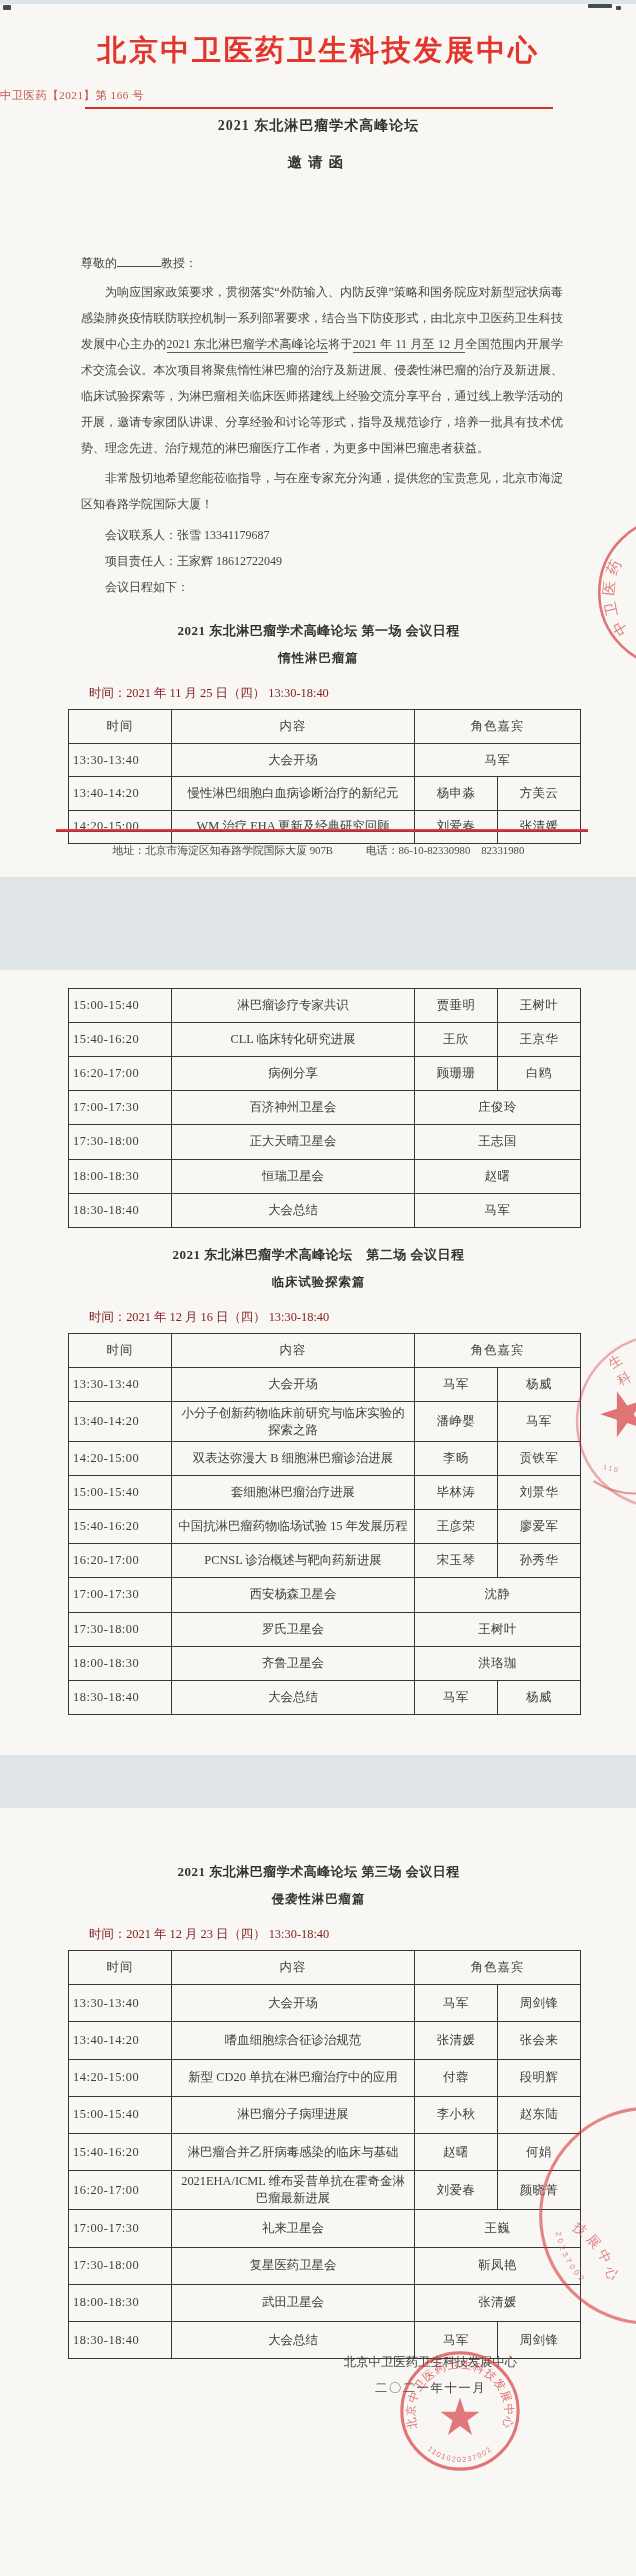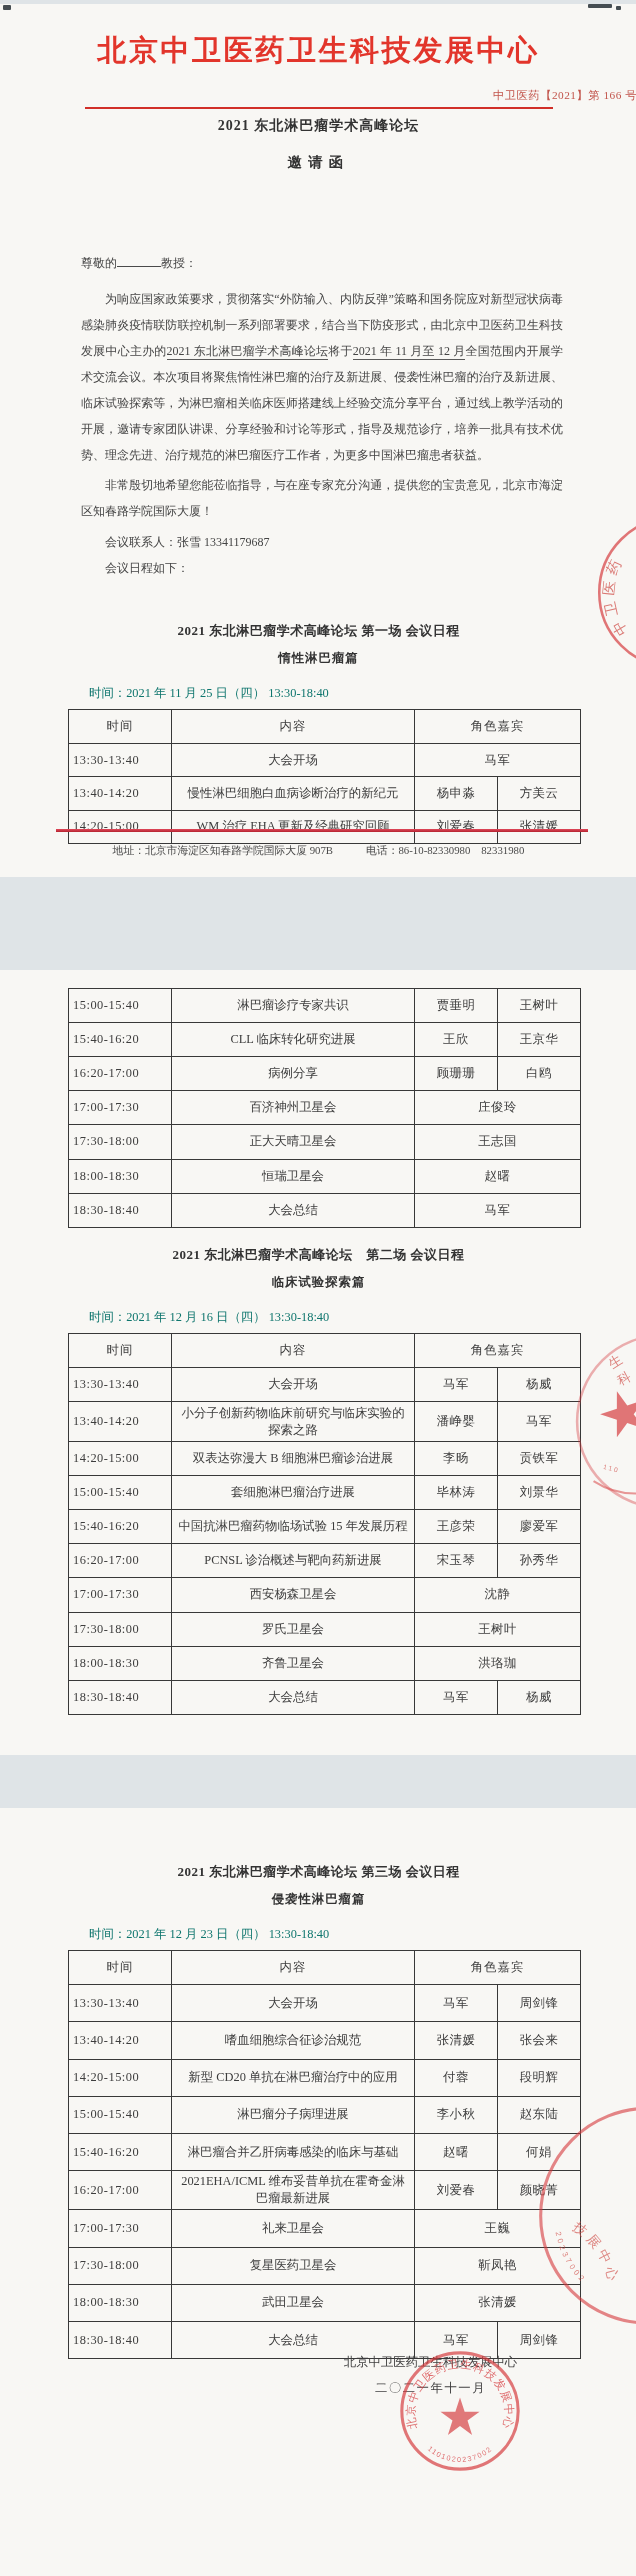--- a/index.html
+++ b/index.html
@@ -17,45 +17,45 @@
   .pgap1{height:93px}
   .pgap2{height:53px}
   .tail{height:81px;background:#e7ebe8}
 
   
   .org-title{
     margin:0;padding-top:27px;text-align:center;
     font-family:"Liberation Sans","DejaVu Sans",sans-serif;
     font-weight:700;font-size:29px;letter-spacing:2.6px;color:#e2352b;
   }
-  .doc-no{margin-top:16.5px;text-align:right;font-size:11.3px;color:#c2554c;letter-spacing:0.5px}
+  .doc-no{margin-top:16.5px;text-align:left;font-size:11.3px;color:#c2554c;letter-spacing:0.5px}
   .red-rule{margin:4.1px auto 0;width:468px;height:2.1px;background:#d12f28}
   .forum-title{margin-top:8.2px;text-align:center;font-size:14px;font-weight:700;color:#333;letter-spacing:1px}
   .invite-title{margin-top:18.5px;text-align:center;font-size:14.4px;font-weight:700;letter-spacing:6.2px;color:#333}
 
   
   .letter{position:absolute;left:81px;top:246px;width:482px;font-size:12px;line-height:26px;text-align:justify;color:#454545}
   .salute{margin:0}
   .salute .blank{display:inline-block;width:44px;height:13px;border-bottom:1px solid #4a4a4a;vertical-align:baseline}
   .para{margin:0;text-indent:2em}
-  .p-first{margin-top:10px}
+  .p-first{margin-top:3px}
   .p-second{margin-top:4.1px}
   .uline{border-bottom:1px solid #5a5a5a;padding-bottom:0.5px}
   .contact-block{margin-top:5.2px}
   .contact-line{margin:0;text-indent:2em}
 
   
   .sched{position:absolute;left:0;width:100%}
   .s1{top:618px}
   .t1b{position:absolute;top:10.3px;left:0;width:100%}
   .s2{top:276px}
   .s3{top:55px}
   .sched-title{margin:0;text-align:center;font-size:13px;font-weight:700;color:#333;letter-spacing:0.5px}
   .sched-sub{margin:10.3px 0 0;text-align:center;font-size:12.4px;font-weight:700;color:#333;letter-spacing:1px}
-  .sched-date{margin:17.5px 0 0 89px;font-size:12.4px;color:#0f766e}
+  .sched-date{margin:17.5px 0 0 89px;font-size:12.4px;color:#7f1d1d}
   table.sched-table{
     margin:7.2px 0 0 68px;width:513px;border-collapse:collapse;
     font-size:12.4px;color:#3d3d3d;table-layout:fixed;
     border:1.5px solid #2c2c2c;
   }
   .sched-table th,.sched-table td{border:1px solid #383838;padding:2.1px 4.1px;font-weight:400;background:transparent}
   .sched-table th{height:29px;text-align:center;letter-spacing:1px}
   .sched-table td{height:29px}
   .t1a td{height:28px}
   .s3 .sched-table td{height:32px}
@@ -101,20 +101,23 @@
     <p class="salute">
       <span>尊敬的</span><span class="blank"></span><span>教授：</span>
     </p>
     <p class="para p-first">
       <span>为响应国家政策要求，贯彻落实“外防输入、内防反弹”策略和国务院应对新型冠状病毒感染肺炎疫情联防联控机制一系列部署要求，结合当下防疫形式，由北京中卫医药卫生科技发展中心主办的</span><span class="uline">2021 东北淋巴瘤学术高峰论坛</span><span>将于</span><span class="uline">2021 年 11 月至 12 月</span><span>全国范围内开展学术交流会议。本次项目将聚焦惰性淋巴瘤的治疗及新进展、侵袭性淋巴瘤的治疗及新进展、临床试验探索等，为淋巴瘤相关临床医师搭建线上经验交流分享平台，通过线上教学活动的开展，邀请专家团队讲课、分享经验和讨论等形式，指导及规范诊疗，培养一批具有技术优势、理念先进、治疗规范的淋巴瘤医疗工作者，为更多中国淋巴瘤患者获益。</span>
     </p>
     <p class="para p-second">非常殷切地希望您能莅临指导，与在座专家充分沟通，提供您的宝贵意见，北京市海淀区知春路学院国际大厦！</p>
     <div class="contact-block">
       <p class="contact-line">
         <span>会议联系人：</span><span>张雪</span> <span>13341179687</span>
+      </p>
+      <p class="contact-line">
+        <span>项目责任人：</span><span>王家辉</span> <span>18612722049</span>
       </p>
       <p class="contact-line">会议日程如下：</p>
     </div>
   </div>
 
   <div class="sched s1">
     <h2 class="sched-title">2021 东北淋巴瘤学术高峰论坛 第一场 会议日程</h2>
     <div class="sched-sub">惰性淋巴瘤篇</div>
     <div class="sched-date">时间：2021 年 11 月 25 日（四） 13:30-18:40</div>
     <table class="sched-table t1a">

